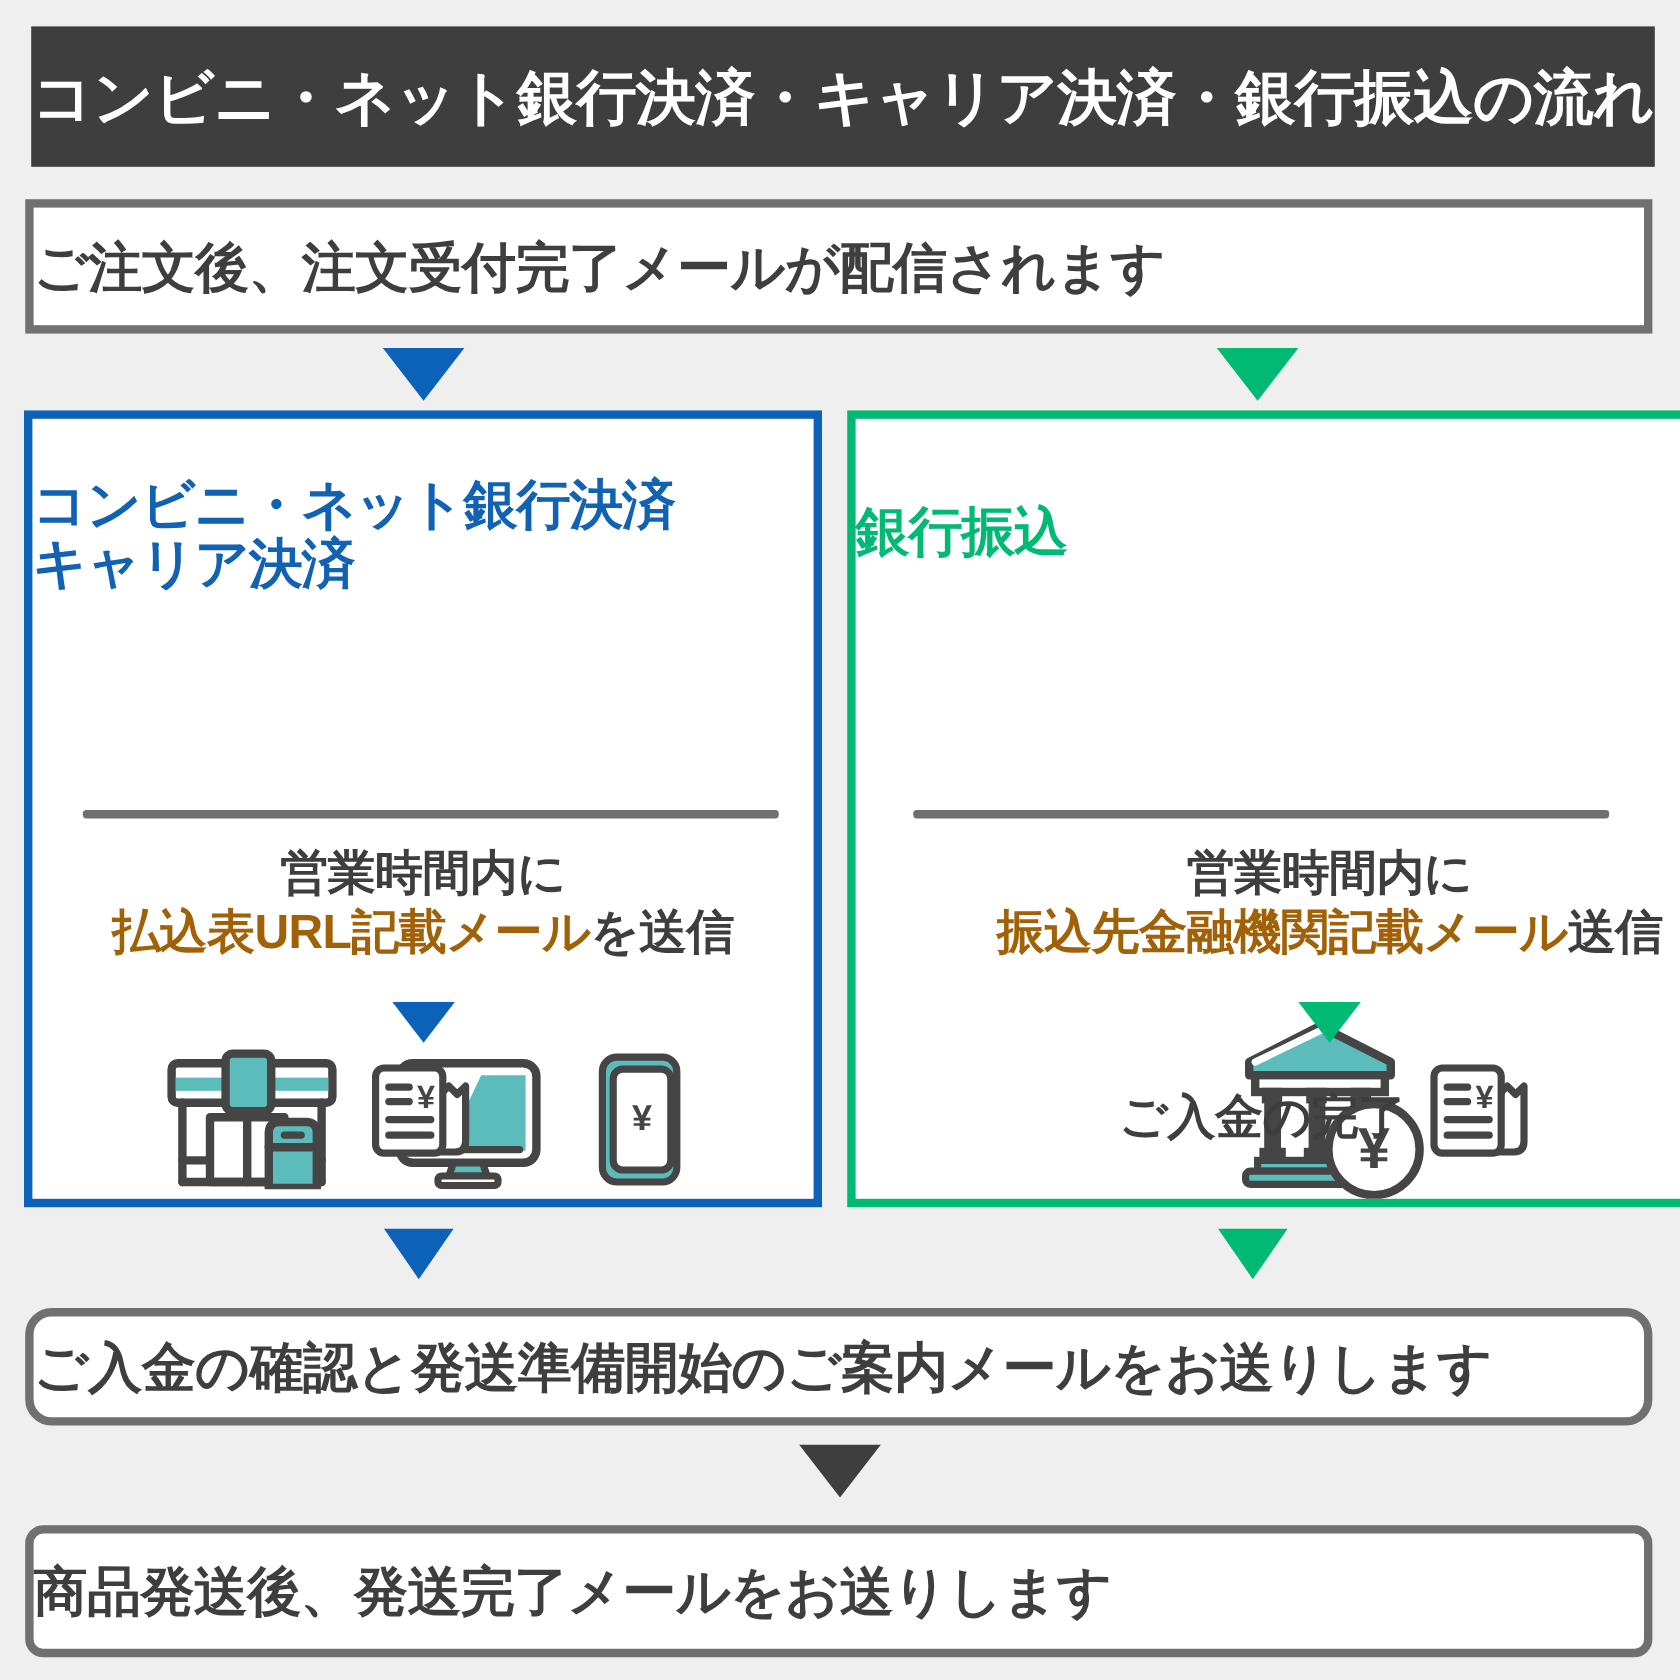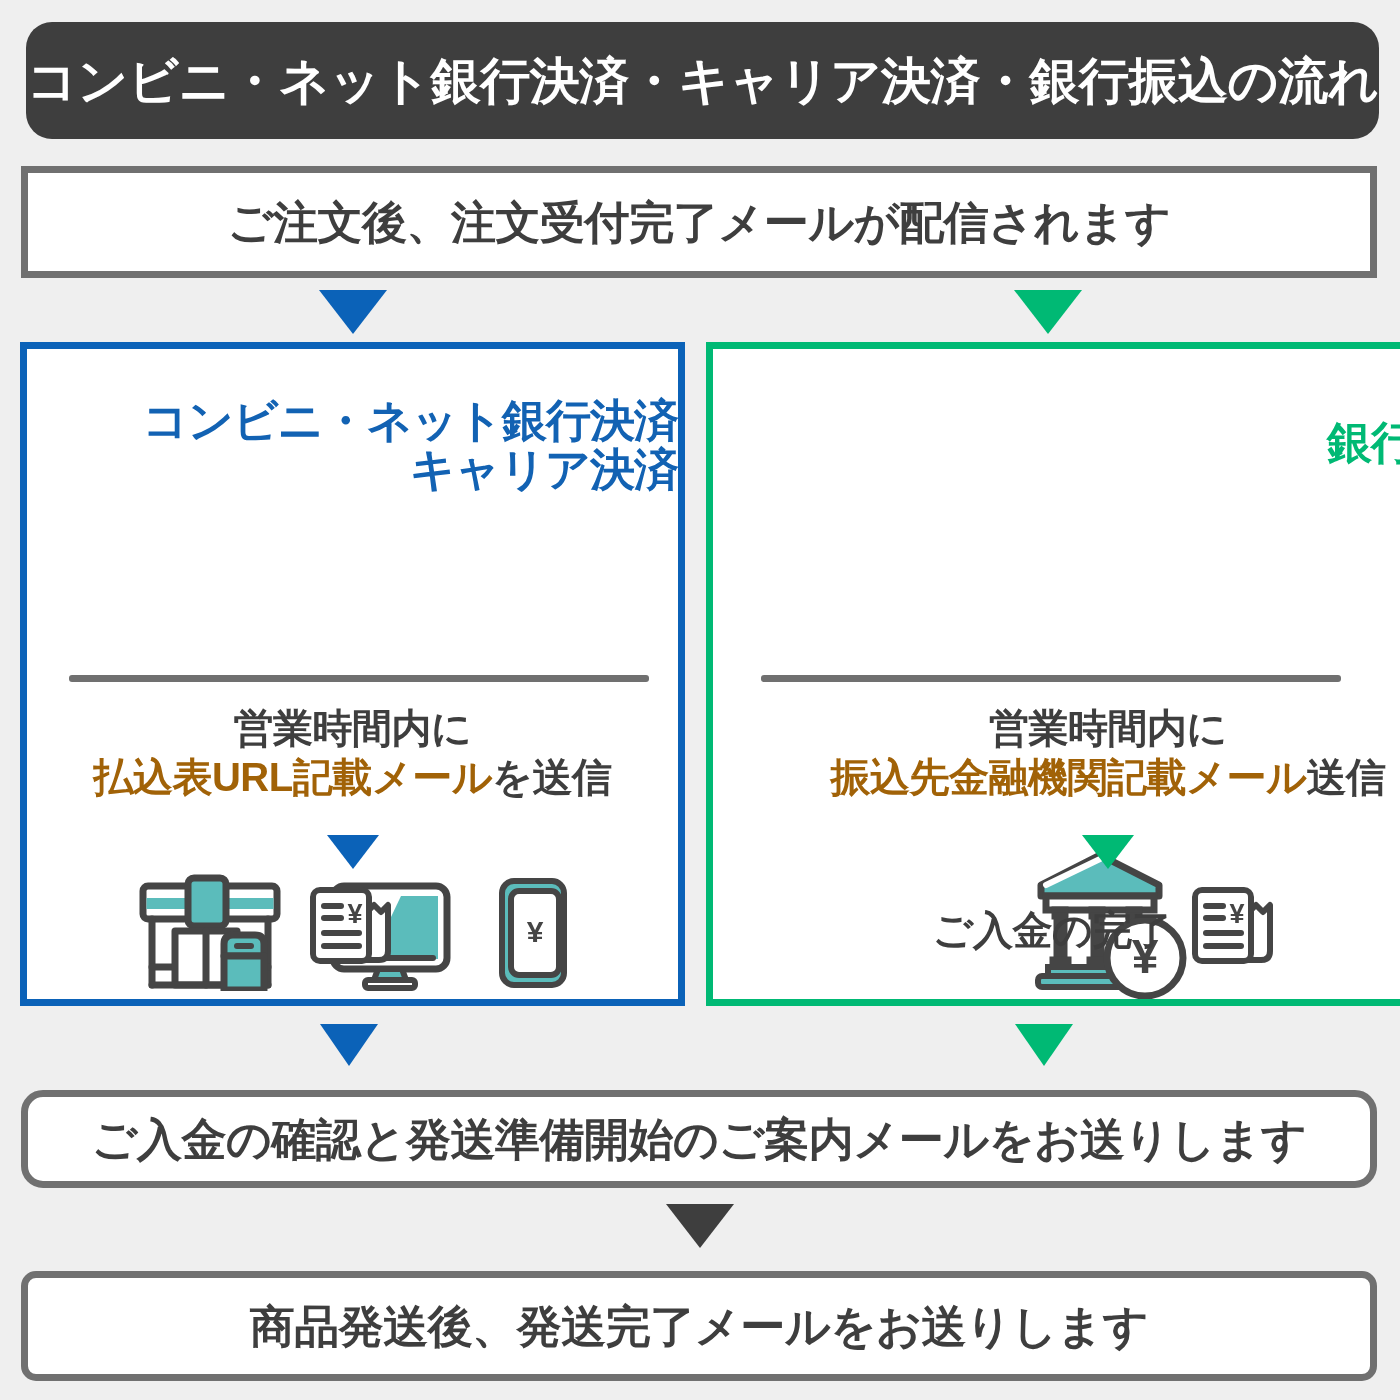--- a/index.html
+++ b/index.html
@@ -9,33 +9,33 @@
     font-family:"Liberation Sans","DejaVu Sans",sans-serif;
     -webkit-font-smoothing:antialiased;
     overflow:hidden;
   }
   .page{position:relative;width:1400px;height:1400px;}
 
   
   .title-bar{
     position:absolute;left:26px;top:22px;width:1353px;height:117px;
     background:#3e3e3e;
-    display:flex;align-items:center;justify-content:center;border-radius:26px;
+    display:flex;align-items:center;justify-content:center;
   }
   .title-bar .txt{
     color:#ffffff;font-weight:bold;font-size:50px;letter-spacing:-0.5px;
     white-space:nowrap;line-height:1;
   }
 
   .gray-box{
     position:absolute;
     background:#ffffff;
     border:7px solid #707070;
     box-sizing:border-box;
-    display:flex;align-items:center;justify-content:center;
+    display:flex;align-items:center;
   }
   .gray-box .txt{
     color:#3e3e3e;font-weight:bold;font-size:45px;letter-spacing:-0.5px;
     white-space:nowrap;line-height:1;
   }
 
   #box-order{left:21px;top:166px;width:1356px;height:112px;}
   #box-confirm{left:21px;top:1090px;width:1356px;height:98px;border-radius:22px;}
   #box-shipped{left:21px;top:1271px;width:1356px;height:110px;border-radius:15px;}
 
@@ -56,21 +56,21 @@
   #arrow-final{left:666px;top:1204px;}
 
   
   .panel{
     position:absolute;background:#ffffff;box-sizing:border-box;
   }
   #panel-cvs{left:20px;top:342px;width:665px;height:664px;border:7px solid #0b62b8;}
   #panel-bank{left:706px;top:342px;width:804px;height:664px;border:7px solid #00b974;}
 
   .panel-head{
-    position:absolute;left:0;right:0;text-align:right;
+    position:absolute;left:0;right:0;text-align:left;
     font-weight:bold;line-height:1.08;letter-spacing:-1px;white-space:pre-line;
   }
   #panel-cvs .panel-head{top:48px;font-size:45px;color:#1262b3;}
   #panel-bank .panel-head{top:70px;font-size:45px;color:#00b974;}
 
   .icon-row{
     position:absolute;left:0;right:0;display:flex;align-items:flex-end;justify-content:center;
   }
   #cvs-icons{top:524px;gap:42px;}
   #bank-icon{top:500px;}

